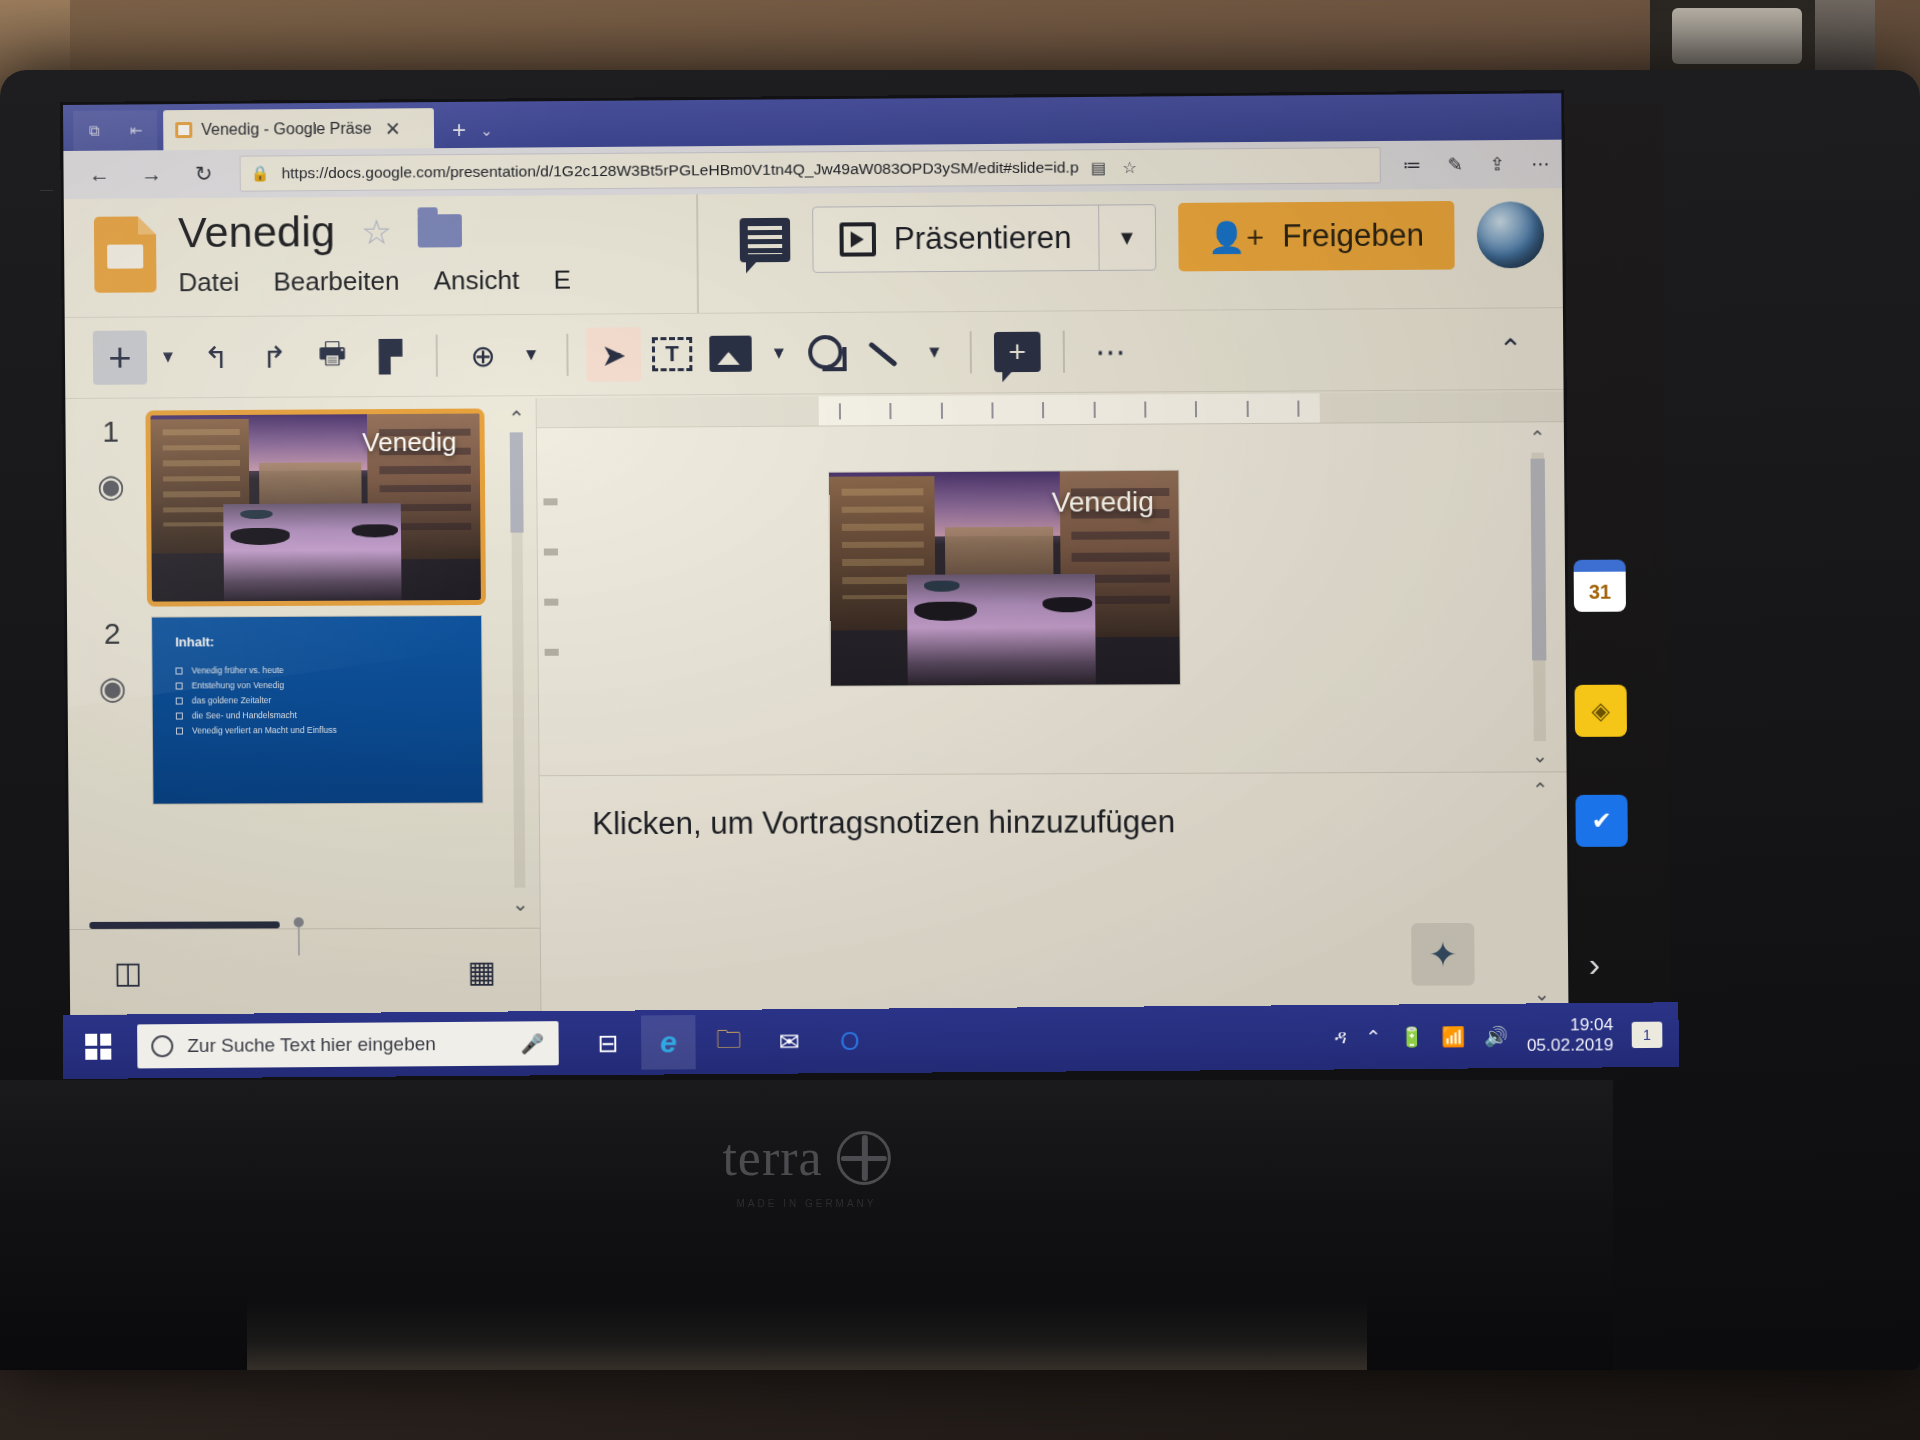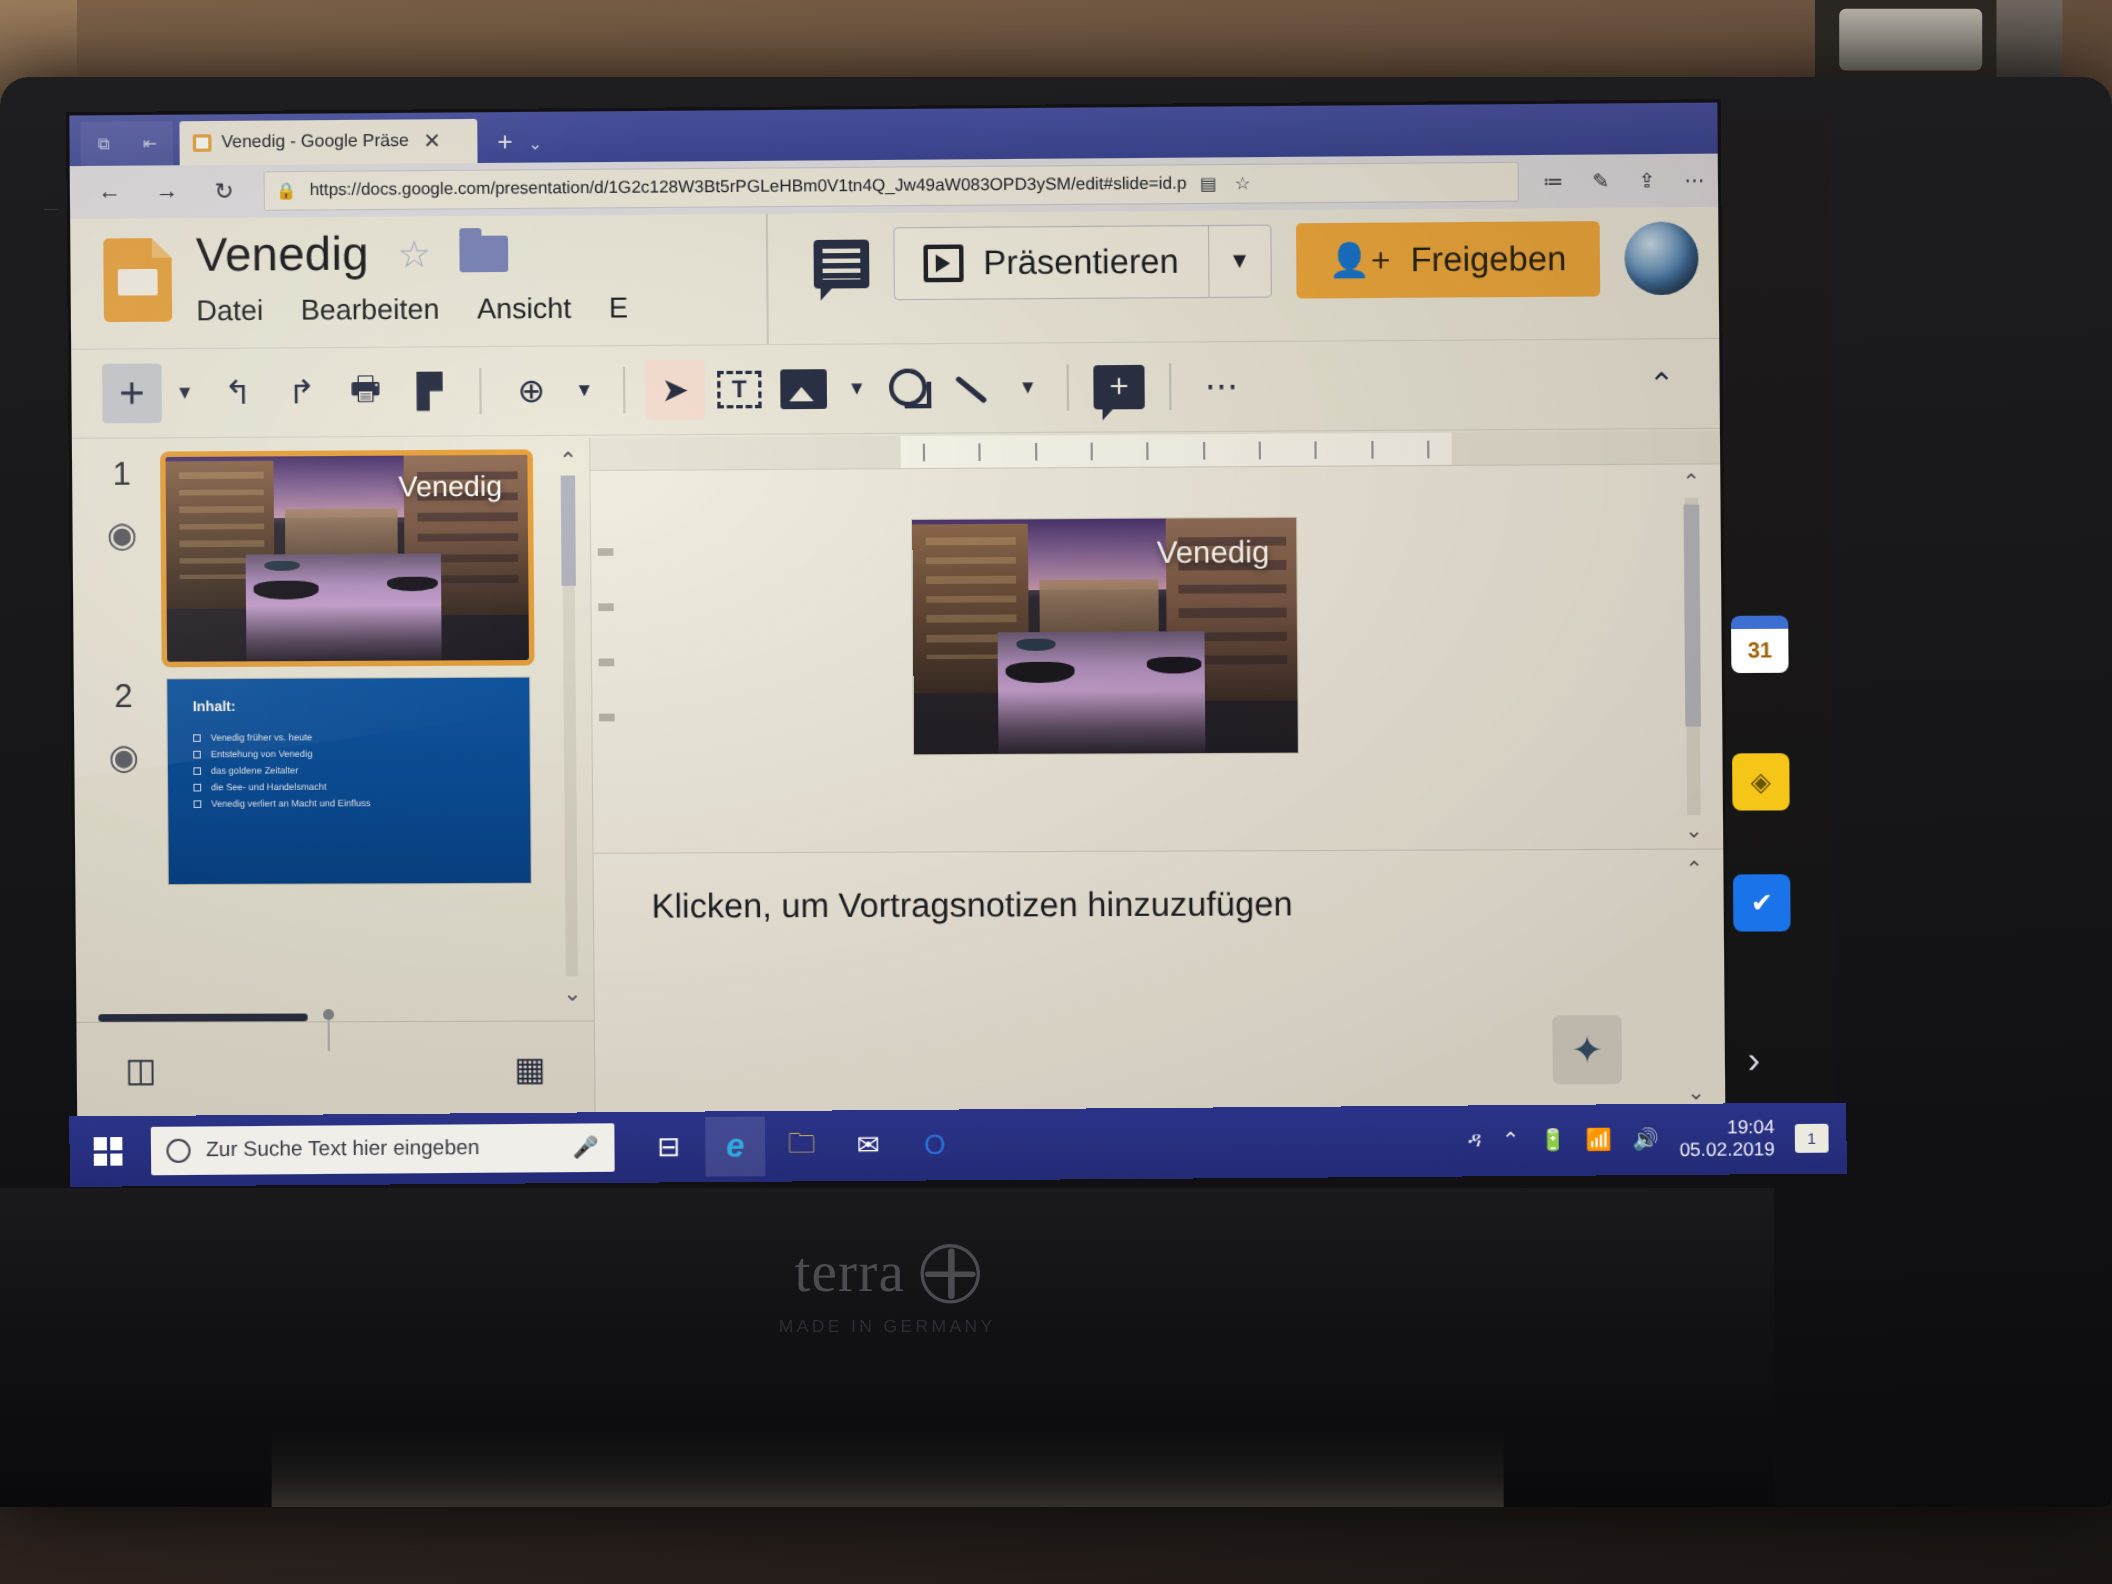--- a/index.html
+++ b/index.html
@@ -308,21 +308,21 @@
   }
   .terra { position:absolute; left: 50%; top: 48px; transform: translateX(-50%);
       display:flex; align-items:center; gap: 14px; }
   .terra-word { font-family:"Liberation Serif", serif; font-size: 52px; color:#4b4b50; letter-spacing: 1px; }
   .terra-globe { width: 54px; height: 54px; border-radius:50%; border: 3px solid #4b4b50; position:relative; }
   .terra-globe:before { content:""; position:absolute; left: 22px; top: 1px; width: 6px; height: 46px;
       background:#4b4b50; border-radius: 3px; }
   .terra-globe:after { content:""; position:absolute; left: 1px; top: 22px; width: 46px; height: 5px;
       background:#4b4b50; border-radius: 3px; }
   .terra-sub { position:absolute; left: 50%; top: 118px; transform: translateX(-50%);
-      font-size: 16px; color:#2d2d31; letter-spacing: 3px; }
+      font-size: 10px; color:#2d2d31; letter-spacing: 3px; }
   .kb-hint { position:absolute; left: 50%; bottom: 0; transform: translateX(-50%);
       width: 1120px; height: 70px; background: linear-gradient(180deg,#0d0d0f,#1c1b1a 60%, #3a332c);
       opacity:.9; border-radius: 6px 6px 0 0; }
 </style>
 </head>
 <body>
 
 <div class="scene">
   <div class="wall-left"></div>
   <div class="lamp-clip"></div>

